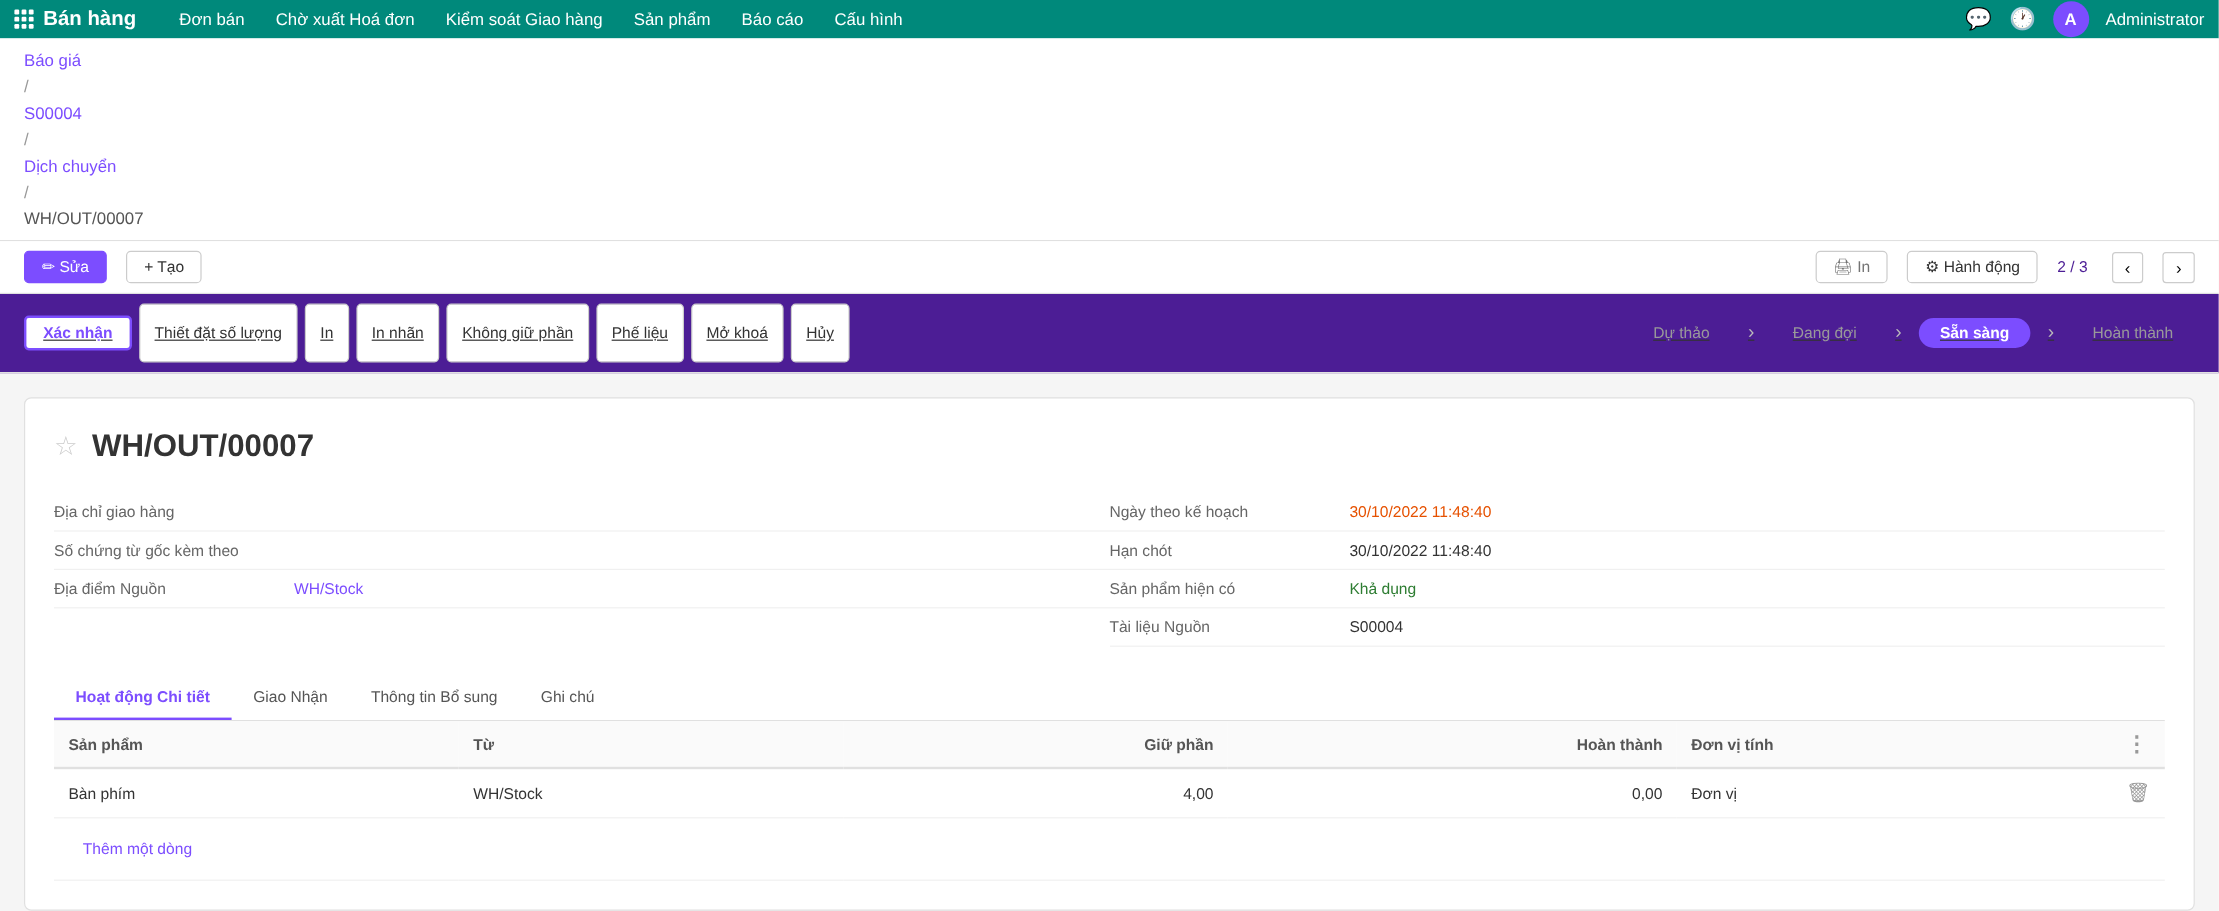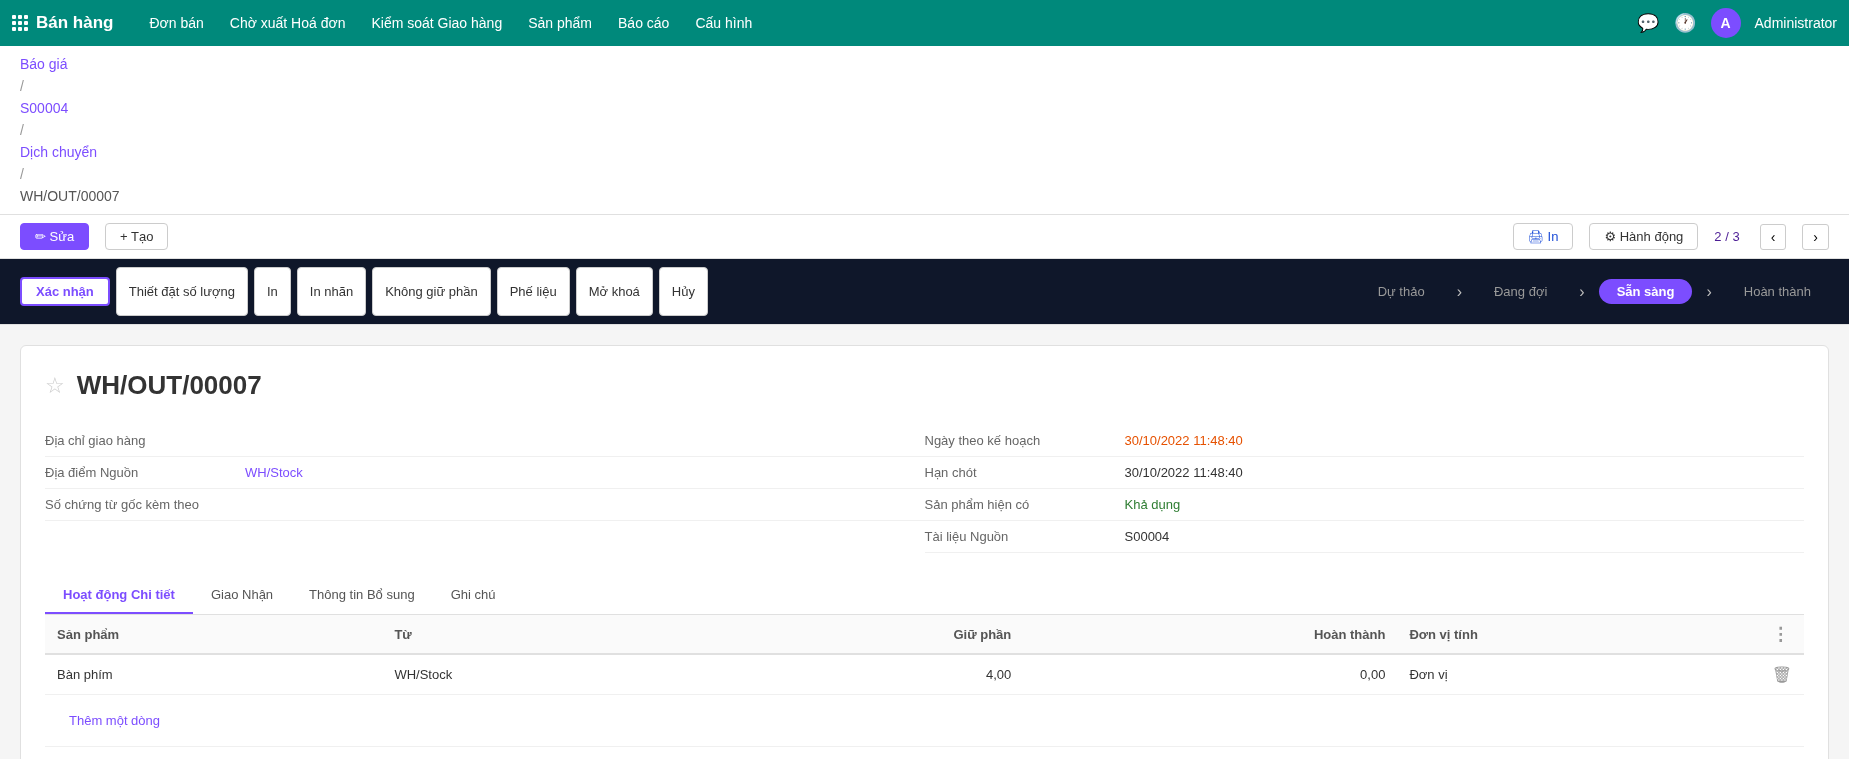--- a/index.html
+++ b/index.html
@@ -4,21 +4,21 @@
   <style>
     * { box-sizing: border-box; margin: 0; padding: 0; font-family: 'Segoe UI', Arial, sans-serif; }
     body { background: #f5f5f5; font-size: 14px; color: #333; }
 
     
     .topnav {
       background: #00897b;
       display: flex;
       align-items: center;
       padding: 0 12px;
-      height: 46px;
+      height: 32px;
       color: #fff;
     }
     .topnav-brand {
       display: flex; align-items: center; gap: 8px;
       font-size: 17px; font-weight: bold; margin-right: 24px;
     }
     .topnav-grid-icon { display: grid; grid-template-columns: 1fr 1fr 1fr; gap: 2px; width: 16px; height: 16px; }
     .topnav-grid-icon span { background: #fff; border-radius: 1px; }
     .topnav-menu { display: flex; gap: 2px; flex: 1; }
     .topnav-menu a {
@@ -53,31 +53,32 @@
     }
     .btn {
       padding: 5px 14px; border-radius: 4px; border: 1px solid #ccc;
       cursor: pointer; font-size: 13px; background: #fff; color: #333;
       display: flex; align-items: center; gap: 5px;
     }
     .btn-edit {
       background: #7c4dff; color: #fff; border-color: #7c4dff;
     }
     .btn-create { background: #fff; color: #333; border-color: #ccc; }
-    .btn-print { background: #fff; color: #1d4ed8; border-color: #ccc; }
+    .btn-print { background: #fff; color: #737373; border-color: #ccc; }
     .btn-action { background: #fff; color: #333; border-color: #ccc; }
     .toolbar-spacer { flex: 1; }
     .pagination-info { font-size: 13px; color: #4c1d95; margin-right: 4px; }
     .btn-nav { padding: 4px 10px; border: 1px solid #ccc; background: #fff; cursor: pointer; border-radius: 3px; font-size: 14px; }
 
     
     .action-bar {
-      background: #0f172a; padding: 8px 20px;
+      background: #4c1d95; padding: 8px 20px;
       display: flex; align-items: center; gap: 6px;
       border-bottom: 1px solid #e0e0e0;
+      text-decoration: underline;
     }
     .btn-xacnhan {
       padding: 5px 14px; border-radius: 4px;
       border: 2px solid #7c4dff; background: #fff;
       color: #7c4dff; font-size: 13px; cursor: pointer; font-weight: 600;
     }
     .btn-action-sm {
       padding: 16px 12px; border-radius: 4px; border: 1px solid #ccc;
       background: #fff; color: #333; font-size: 13px; cursor: pointer;
     }
@@ -236,26 +237,26 @@
       <span class="doc-title">WH/OUT/00007</span>
     </div>
 
     <div class="fields-grid">
 
       <div>
         <div class="field-row">
           <span class="field-label">Địa chỉ giao hàng</span>
         </div>
         <div class="field-row">
+          <span class="field-label">Số chứng từ gốc kèm theo</span>
+          <span class="field-value"></span>
+        </div>
+        <div class="field-row">
           <span class="field-label">Địa điểm Nguồn</span>
           <span class="field-value link">WH/Stock</span>
-        </div>
-        <div class="field-row">
-          <span class="field-label">Số chứng từ gốc kèm theo</span>
-          <span class="field-value"></span>
         </div>
       </div>
 
       <div>
         <div class="field-row">
           <span class="field-label">Ngày theo kế hoạch</span>
           <span class="field-value orange">30/10/2022 11:48:40</span>
         </div>
         <div class="field-row">
           <span class="field-label">Hạn chót</span>

